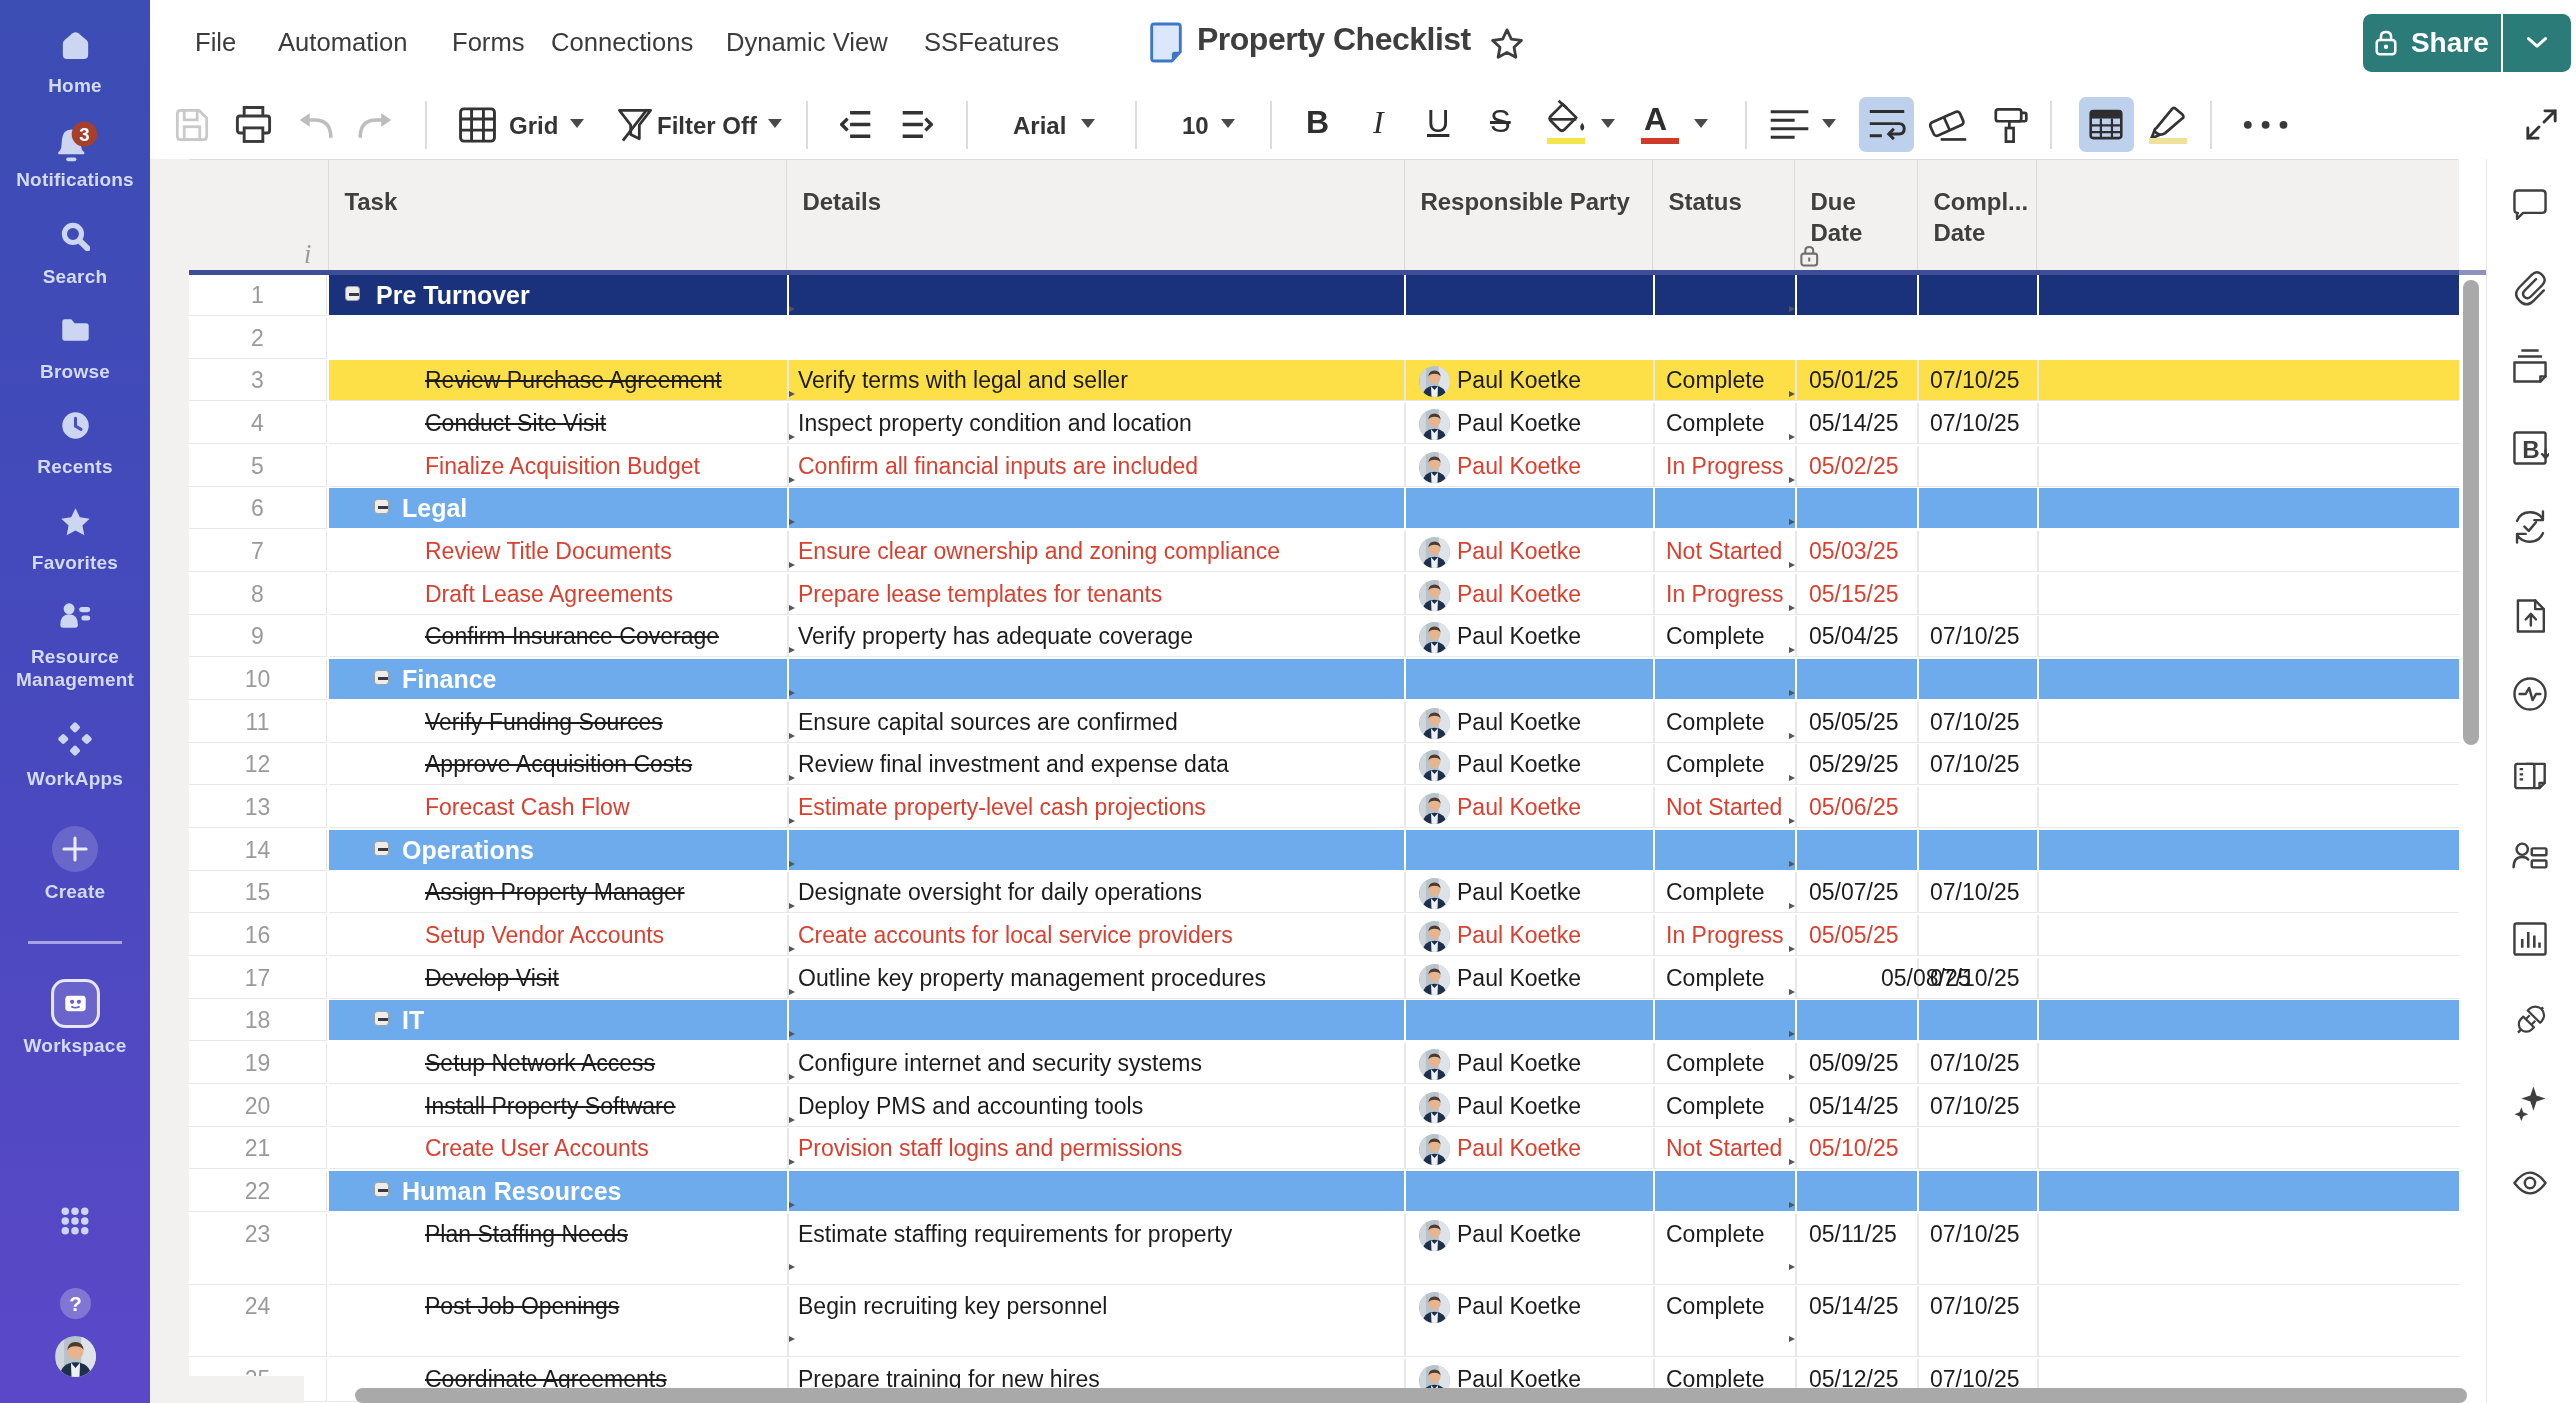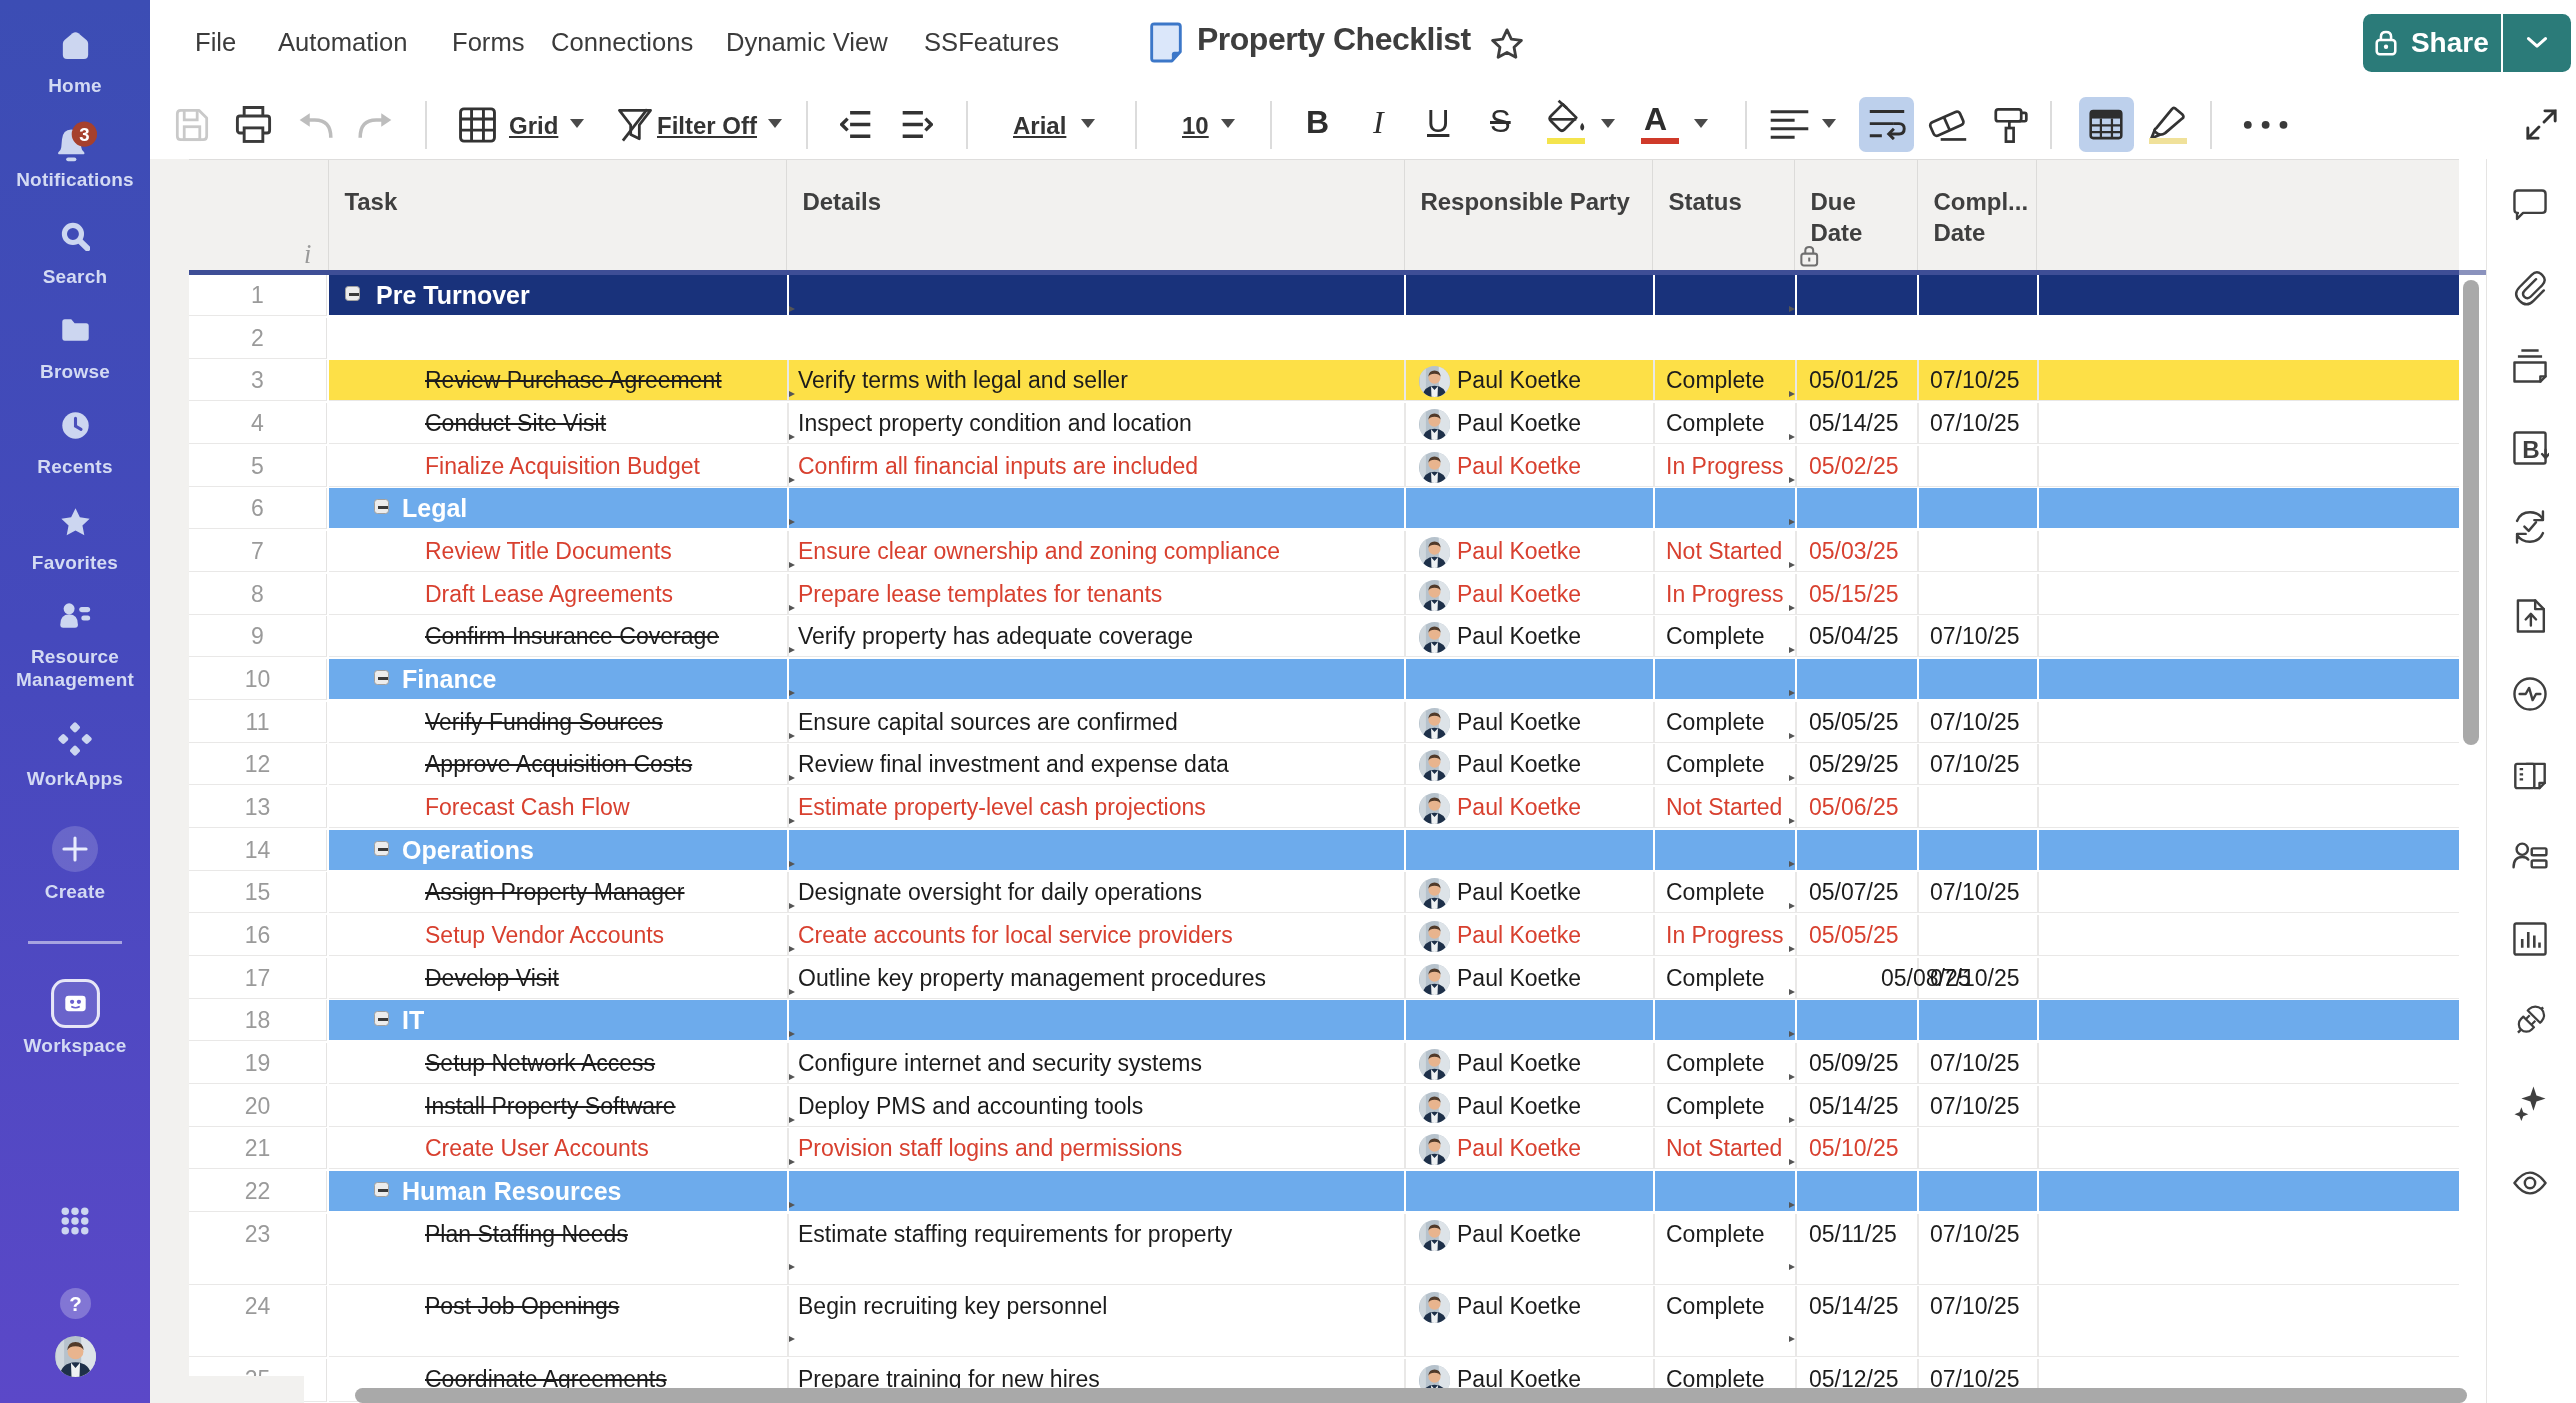--- a/index.html
+++ b/index.html
@@ -17,21 +17,21 @@
 
 .menuitem { position:absolute; top:28px; font-size:25.6px; color:#3b3b3b; }
 #share { position:absolute; top:13.7px; left:2363px; width:138px; height:58px;
   background:#2b7b79; border-radius:8.5px 0 0 8.5px; color:#fff; font-weight:700;
   font-size:28px; display:flex; align-items:center; justify-content:center; gap:13.7px; }
 #sharedd { position:absolute; top:13.7px; left:2503px; width:68px; height:58px;
   background:#2b7b79; border-radius:0 8.5px 8.5px 0; display:flex; align-items:center; justify-content:center; }
 .tdiv { position:absolute; top:101px; width:1.7px; height:48px; background:#dcdcdc; }
 .caret { position:absolute; width:0; height:0; border-left:7.7px solid transparent;
   border-right:7.7px solid transparent; border-top:9.4px solid #4a4a4a; }
-.tbtxt { position:absolute; font-size:24px; font-weight:700; color:#343434;text-decoration:underline; }
+.tbtxt { position:absolute; font-size:24px; font-weight:700; color:#343434; }
 .hlbox { position:absolute; top:97px; width:55px; height:55px; background:#bdd0ec; border-radius:6.8px; }
 
 
 #ghead { position:absolute; left:150px; top:159px; width:2309px; height:111px; background:#f2f1ef; border-top:1.7px solid #dedddc; }
 .hcell { position:absolute; top:0; height:111px; border-right:1.7px solid #dcdbd9; }
 .hlabel { position:absolute; top:25.6px; left:15.4px; font-size:24px; font-weight:700; color:#3f3f3f; line-height:31px; white-space:nowrap; }
 #accent { position:absolute; left:189px; top:270px; width:2270px; height:5.1px; background:#3e4e96; }
 #accent2 { position:absolute; left:2459px; top:270px; width:26.5px; height:5.1px; background:#8a92bd; }
 
 

